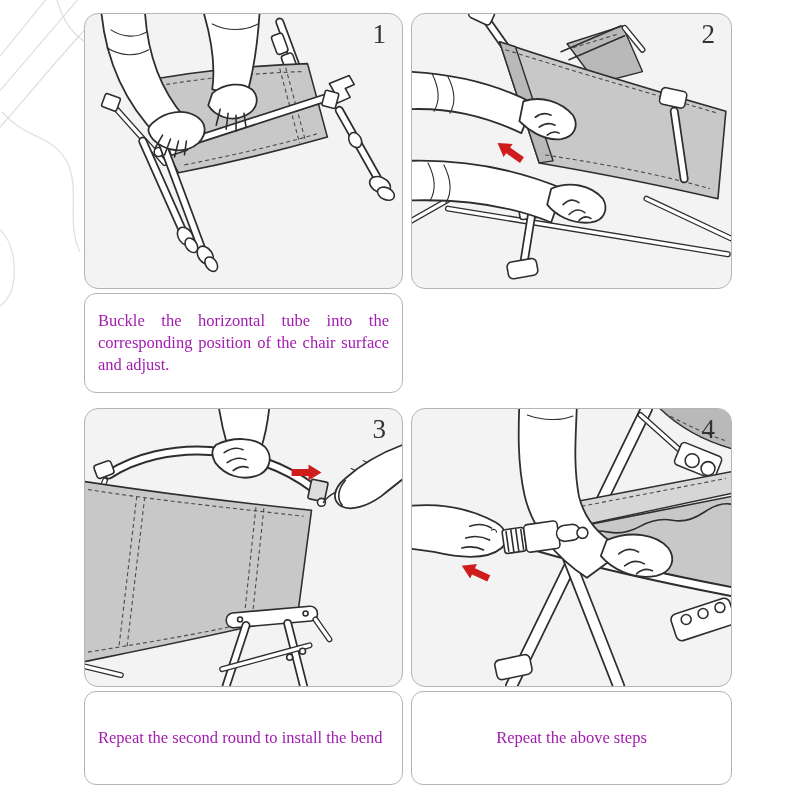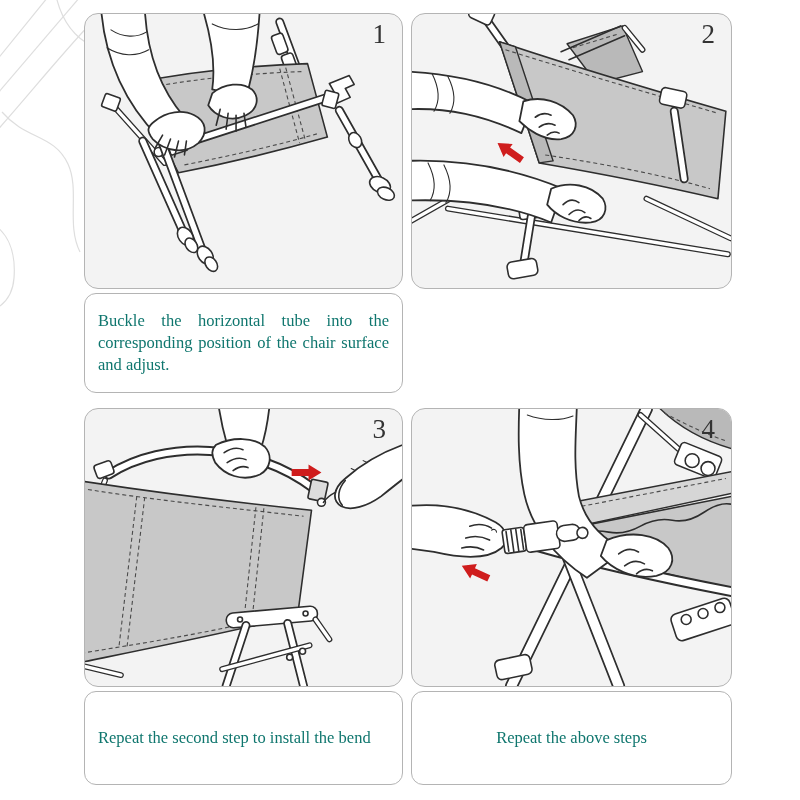--- a/index.html
+++ b/index.html
@@ -13,21 +13,21 @@
   .p4{left:411px;top:408px;width:321px;}
   .illus{position:relative;box-sizing:border-box;border:1.5px solid #b4b4b4;border-radius:14px;
          background:#f3f3f3;overflow:hidden;}
   .r1 .illus{height:276px;}
   .r2 .illus{height:279px;}
   .art{position:absolute;left:0;top:0;width:100%;height:100%;}
   .step-num{position:absolute;top:5px;right:16px;font-size:27px;color:#333;z-index:5;
             font-family:"Liberation Serif", serif;}
   .caption{box-sizing:border-box;border:1.5px solid #b4b4b4;border-radius:12px;background:#fff;
            margin-top:4px;padding:8px 13px;display:flex;align-items:center;
-           font-size:16.5px;line-height:1.32;color:#0f766e;}
+           font-size:16.5px;line-height:1.32;color:#a21caf;}
   .r1 .caption{height:100px;}
   .r2 .caption{height:94px;}
   .cap-left{text-align:justify;}
   .cap-center{text-align:center;justify-content:center;align-items:center;}
   .caption p{margin:0;width:100%;}
   
   .ln{fill:none;stroke:#2e2e2e;stroke-width:1.6;stroke-linecap:round;stroke-linejoin:round;}
   .lt{fill:none;stroke:#2e2e2e;stroke-width:1.1;stroke-linecap:round;}
   .tube{fill:#ffffff;stroke:#2e2e2e;stroke-width:1.6;stroke-linejoin:round;}
   .fab{fill:#c8c8c8;stroke:#2e2e2e;stroke-width:1.6;stroke-linejoin:round;}
@@ -213,21 +213,21 @@
         <path class="s1" d="M138,262 L226,238"></path>
           <path class="s2" d="M138,262 L226,238"></path>
         <circle class="tube" cx="206" cy="250" r="3"></circle>
           <circle class="tube" cx="219" cy="244" r="3"></circle>
         <path class="s1" d="M232,212 L246,232"></path>
           <path class="s2" d="M232,212 L246,232"></path>
       </svg>
       <div class="step-num">3</div>
     </div>
     <div class="caption cap-left">
-      <p>Repeat the second step to install the bend</p>
+      <p>Repeat the second round to install the bend</p>
     </div>
   </div>
 
   <div class="panel p4 r2">
     <div class="illus">
       <svg class="art" viewBox="0 0 321 279">
 
         <path class="x1" d="M236,0 L100,279"></path>
           <path class="x2" d="M236,0 L100,279"></path>
         <path class="x1" d="M128,0 L120,56"></path>

